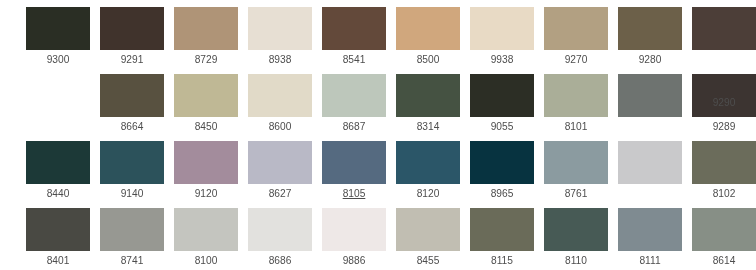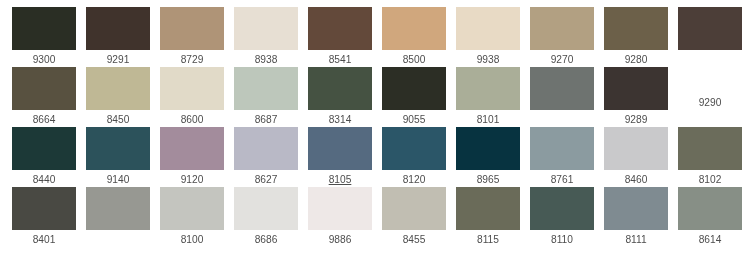--- a/index.html
+++ b/index.html
@@ -16,21 +16,22 @@
   }
   #palette-grid {
     position: relative;
     width: 756px;
     height: 270px;
     padding: 7px 0 0 12px;
     box-sizing: border-box;
   }
   .swatch-row {
     display: flex;
-    height: 60px;
+    height: 67px;
+    justify-content: flex-end;
   }
   .swatch-cell {
     width: 64px;
     margin-right: 10px;
     flex: 0 0 auto;
   }
   .swatch-cell:last-child { margin-right: 0; }
   .swatch-chip {
     width: 64px;
     height: 42.5px;
@@ -160,34 +161,34 @@
       <div class="swatch-cell">
         <div class="swatch-chip" title="8965" style="background-color: rgb(7, 51, 64);"></div>
         <div class="swatch-label" style="color: rgb(77, 77, 77);">8965</div>
       </div>
       <div class="swatch-cell">
         <div class="swatch-chip" title="8761" style="background-color: rgb(139, 155, 160);"></div>
         <div class="swatch-label" style="color: rgb(77, 77, 77);">8761</div>
       </div>
       <div class="swatch-cell">
         <div class="swatch-chip" title="8460" style="background-color: rgb(201, 201, 203);"></div>
-        <div class="swatch-label" style="color: rgb(77, 77, 77);">8460</div>
       </div>
       <div class="swatch-cell">
         <div class="swatch-chip" title="8102" style="background-color: rgb(107, 108, 91);"></div>
         <div class="swatch-label" style="color: rgb(77, 77, 77);">8102</div>
       </div>
     </div>
     <div class="swatch-row">
       <div class="swatch-cell">
         <div class="swatch-chip" title="8401" style="background-color: rgb(73, 73, 67);"></div>
         <div class="swatch-label" style="color: rgb(77, 77, 77);">8401</div>
       </div>
       <div class="swatch-cell">
         <div class="swatch-chip" title="8741" style="background-color: rgb(151, 152, 146);"></div>
+        <div class="swatch-label" style="color: rgb(77, 77, 77);">8741</div>
       </div>
       <div class="swatch-cell">
         <div class="swatch-chip" title="8100" style="background-color: rgb(196, 197, 191);"></div>
         <div class="swatch-label" style="color: rgb(77, 77, 77);">8100</div>
       </div>
       <div class="swatch-cell">
         <div class="swatch-chip" title="8686" style="background-color: rgb(226, 225, 222);"></div>
         <div class="swatch-label" style="color: rgb(77, 77, 77);">8686</div>
       </div>
       <div class="swatch-cell">

